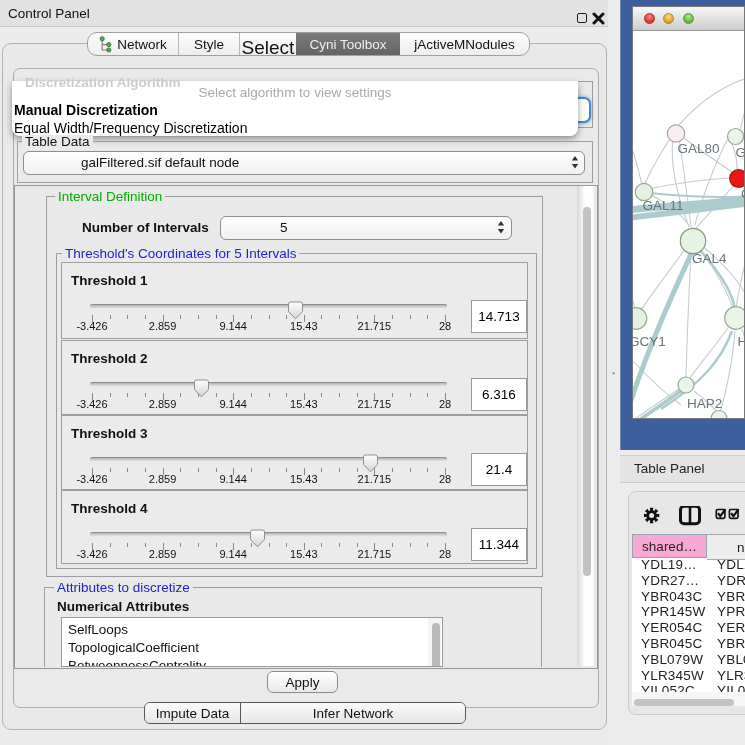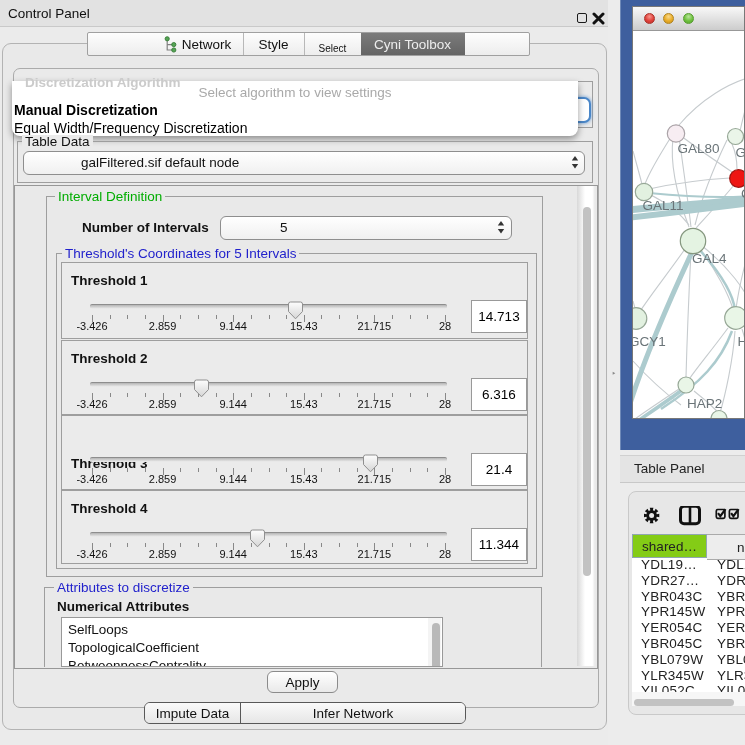--- a/index.html
+++ b/index.html
@@ -30,31 +30,32 @@
 <div class="abs" style="left:8px;top:6px;font-size:13.5px;color:#111;">Control Panel</div>
 <div class="abs" style="left:577px;top:13px;width:8px;height:8px;border:1.8px solid #1a1a1a;border-radius:2px;"></div>
 <svg class="abs" style="left:592px;top:12px;" width="13" height="13" viewBox="0 0 13 13">
  <path d="M2 2 L11 11 M11 2 L2 11" stroke="#111" stroke-width="3" stroke-linecap="round"></path>
 </svg>
 
 <div class="abs" style="left:2px;top:43px;width:603px;height:685px;border:1px solid #b3b3b3;border-radius:9px;background:#e9e9e9;"></div>
 
 <div class="abs" style="left:13px;top:68px;width:584px;height:638px;border:1px solid #ababab;border-radius:7px;background:#eaeaea;"></div>
 
-<div class="abs" style="left:87px;top:32px;width:441px;height:22px;border:1px solid #a0a0a0;border-radius:2px;background:linear-gradient(#fdfdfd,#ededed);overflow:hidden;display:flex;justify-content:center;">
+<div class="abs" style="left:87px;top:32px;width:441px;height:22px;border:1px solid #a0a0a0;border-radius:10px;background:linear-gradient(#fdfdfd,#ededed);overflow:hidden;display:flex;">
   <div style="width:90px;display:flex;align-items:center;justify-content:center;font-size:13.5px;color:#111;border-right:1px solid #b8b8b8;">
     <svg width="14" height="17" viewBox="0 0 14 17" style="margin-right:4px;">
       <path d="M3.2 4 L3.2 14.6 M3.2 8.6 L8.5 8.6 M3.2 14 L8.5 14" stroke="#808080" stroke-width="1.2" fill="none"></path>
       <circle cx="3.2" cy="2.8" r="2.1" fill="#55a555" stroke="#377b37" stroke-width="0.9"></circle>
       <circle cx="9.8" cy="8.6" r="2.1" fill="#55a555" stroke="#377b37" stroke-width="0.9"></circle>
       <circle cx="9.8" cy="14" r="2.1" fill="#55a555" stroke="#377b37" stroke-width="0.9"></circle>
     </svg>Network</div>
   <div style="width:60px;display:flex;align-items:center;justify-content:center;font-size:13.5px;color:#111;border-right:1px solid #b8b8b8;">Style</div>
-  <div style="width:56px;display:flex;align-items:center;justify-content:center;font-size:10px;color:#111;margin-top:8px;">Select</div>
+  <div style="width:56px;display:flex;align-items:center;justify-content:center;font-size:19px;color:#111;margin-top:8px;">Select</div>
   <div style="width:104px;display:flex;align-items:center;justify-content:center;font-size:13.5px;color:#ededed;background:linear-gradient(#7b7b7b,#646464);">Cyni Toolbox</div>
+  <div style="flex:1;display:flex;align-items:center;justify-content:center;font-size:13.5px;color:#111;">jActiveMNodules</div>
 </div>
 
 <div class="grp" style="left:17px;top:81px;width:574px;height:45px;"></div>
 
 <div class="abs" style="left:548px;top:97px;width:39px;height:22px;border-radius:7px;background:#fff;border:2.5px solid #4b87c8;box-shadow:0 0 3px 1px rgba(90,145,210,.55);"></div>
 <svg class="abs" style="left:572px;top:103px;" width="7" height="12" viewBox="0 0 7 12" opacity="0.22">
   <path d="M3.5 0 L5.8 3.2 L1.2 3.2 Z" fill="#333"></path>
     <path d="M3.5 11.5 L5.8 8.3 L1.2 8.3 Z" fill="#333"></path>
 </svg>
 
@@ -170,21 +171,21 @@
         <linearGradient id="gp2" x1="0" y1="0" x2="0" y2="1">
       <stop offset="0" stop-color="#fdfdfd"></stop>
           <stop offset="1" stop-color="#d5d5d5"></stop>
     </linearGradient>
       </defs>
     </svg>
     <div class="valbox" style="left:409px;top:37px;">6.316</div>
   </div>
 
 <div class="tpanel" id="p3" style="top:415px;height:73px;">
-    <div class="ttitle" style="top:10px;margin-top:30px;">Threshold 3</div>
+    <div class="ttitle" style="top:10px;">Threshold 3</div>
     <div class="track" style="left:28px;top:41px;width:357px;"></div>
     <div class="tick" style="left:30px;top:52px;height:7px;"></div>
     <div class="tick" style="left:47.65px;top:52px;height:4px;"></div>
     <div class="tick" style="left:65.3px;top:52px;height:4px;"></div>
     <div class="tick" style="left:82.95px;top:52px;height:4px;"></div>
     <div class="tick" style="left:100.6px;top:52px;height:7px;"></div>
     <div class="tick" style="left:118.25px;top:52px;height:4px;"></div>
     <div class="tick" style="left:135.9px;top:52px;height:4px;"></div>
     <div class="tick" style="left:153.55px;top:52px;height:4px;"></div>
     <div class="tick" style="left:171.2px;top:52px;height:7px;"></div>
@@ -363,21 +364,21 @@
   <line x1="46" y1="0" x2="46" y2="18" stroke="#111" stroke-width="2.6"></line>
   <g>
     <rect x="72.3" y="3.5" width="8.6" height="8.8" rx="1.5" fill="none" stroke="#111" stroke-width="1.7"></rect>
     <path d="M74 7.2 L76.3 10.2 L81.5 3.2" stroke="#111" stroke-width="2.2" fill="none"></path>
     <rect x="85.4" y="3.5" width="8.6" height="8.8" rx="1.5" fill="none" stroke="#111" stroke-width="1.7"></rect>
     <path d="M87.1 7.2 L89.4 10.2 L94.6 3.2" stroke="#111" stroke-width="2.2" fill="none"></path>
   </g>
 </svg>
 
 <div class="abs" style="left:632px;top:534px;width:113px;height:172px;background:#fff;overflow:hidden;">
-  <div style="position:absolute;left:0;top:0;width:75px;height:24px;background:#84cc16;border:1px solid #90a6b0;box-sizing:border-box;display:flex;align-items:center;justify-content:center;font-size:13.5px;color:#222;">shared…</div>
+  <div style="position:absolute;left:0;top:0;width:75px;height:24px;background:#f9a8d4;border:1px solid #90a6b0;box-sizing:border-box;display:flex;align-items:center;justify-content:center;font-size:13.5px;color:#222;">shared…</div>
   <div style="position:absolute;left:75px;top:0;width:45px;height:24px;background:#ededed;border-top:1px solid #aaa;border-bottom:1px solid #aaa;display:flex;align-items:center;padding-left:30px;font-size:13.5px;color:#222;">n</div>
   <div style="position:absolute;left:9px;top:23px;font-size:13.5px;color:#222;line-height:15.8px;letter-spacing:0.2px;">
     YDL19…<br>YDR27…<br>YBR043C<br>YPR145W<br>YER054C<br>YBR045C<br>YBL079W<br>YLR345W<br>YIL052C
   </div>
   <div style="position:absolute;left:85px;top:23px;font-size:13.5px;color:#222;line-height:15.8px;letter-spacing:0.2px;">
     YDL1<br>YDR2<br>YBR0<br>YPR1<br>YER0<br>YBR0<br>YBL0<br>YLR3<br>YIL0
   </div>
   <div style="position:absolute;left:0;top:158px;width:113px;height:15px;background:#f6f6f6;"></div>
   <div style="position:absolute;left:2px;top:165px;width:100px;height:6.5px;background:#c2c2c2;border-radius:3.5px;"></div>
 </div>

